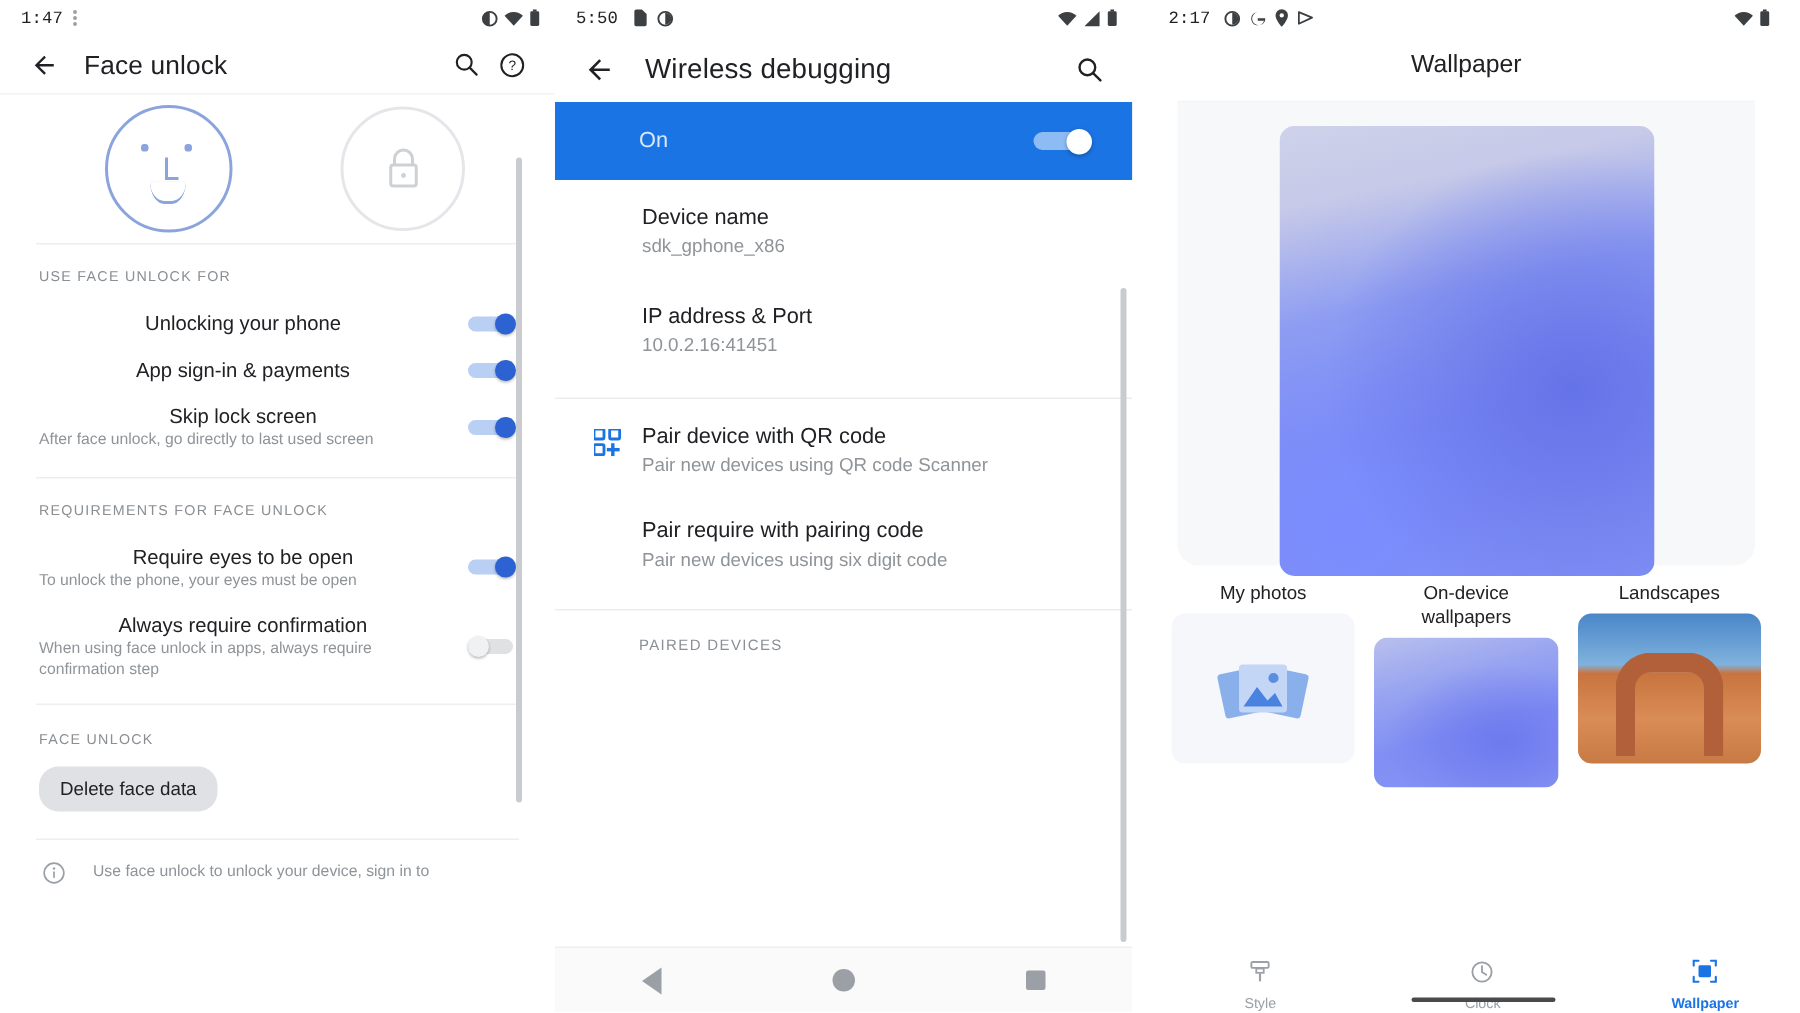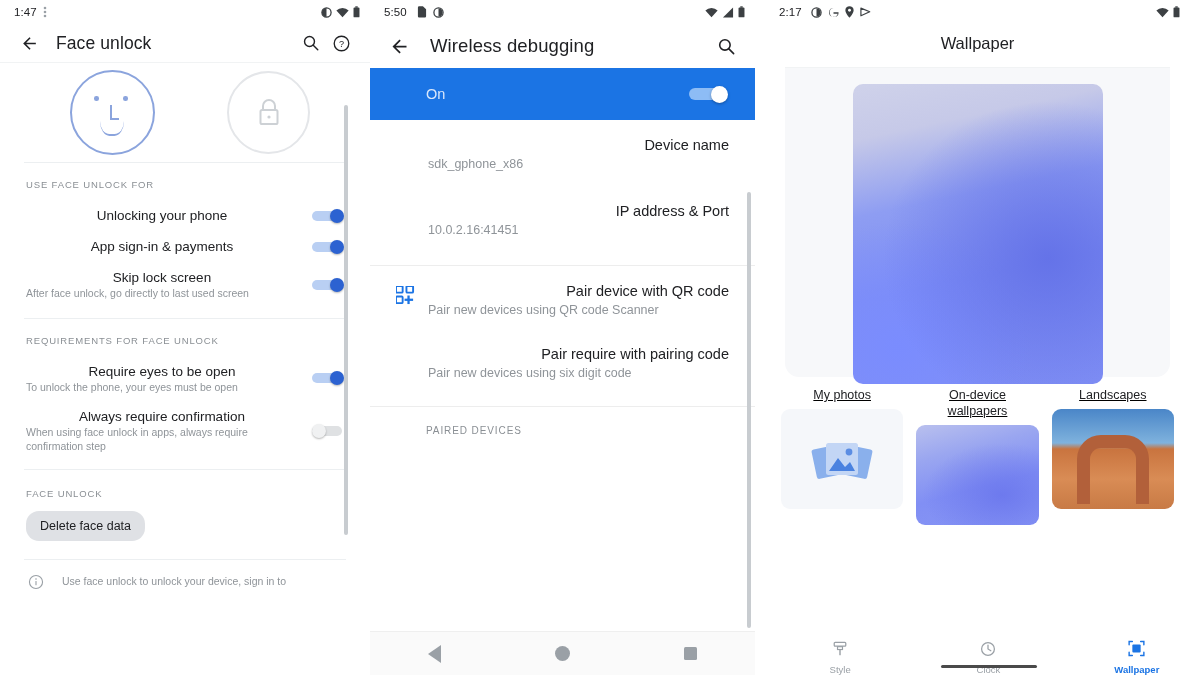--- a/index.html
+++ b/index.html
@@ -15,21 +15,21 @@
   .panel{position:relative;height:675px;background:#ffffff;overflow:hidden;flex:none;}
   .panel-1{width:370px;}
   .panel-2{width:385px;}
   .panel-3{width:445px;}
 
   
   .statusbar{height:24px;display:flex;align-items:center;
     justify-content:space-between;padding:0 10px 0 14px;box-sizing:border-box;}
   .sb-left{display:flex;align-items:center;gap:6px;}
   .sb-right{display:flex;align-items:center;gap:4px;}
-  .sb-time{font-size:11.5px;color:#202124;letter-spacing:.1px;}
+  .sb-time{font-size:11.5px;color:#202124;letter-spacing:.1px;font-family:Liberation Mono, monospace;}
   .sb-ico{display:inline-flex;align-items:center;justify-content:center;}
   .sb-ico svg{display:block;}
 
   
   .appbar{height:38px;display:flex;align-items:center;padding:0 14px;box-sizing:border-box;}
   .appbar-title{font-size:17.5px;color:#202124;font-weight:400;letter-spacing:.1px;}
   .appbar .spacer{flex:1;}
   .icon-btn{width:30px;height:30px;display:flex;align-items:center;
     justify-content:center;cursor:pointer;flex:none;}
   .icon-btn svg{display:block;}
@@ -82,21 +82,21 @@
   .hl-bar .lbl{flex:1;color:#d9e7fb;font-size:14.5px;}
   .sw-lg{width:40px;height:16px;position:relative;flex:none;}
   .sw-lg .track{position:absolute;left:0;top:2px;width:36px;height:12px;border-radius:7px;
     background:#8dbcf5;}
   .sw-lg .thumb{position:absolute;top:0;left:22px;width:17px;height:17px;border-radius:50%;
     background:#ffffff;box-shadow:0 1px 3px rgba(0,0,0,.3);}
 
   .p2row{display:flex;align-items:flex-start;padding:12px 26px 12px 26px;cursor:pointer;}
   .p2row .lead{width:32px;flex:none;padding-top:4px;display:flex;justify-content:flex-start;}
   .p2row .body{flex:1;min-width:0;}
-  .p2-title{font-size:14.5px;color:#202124;line-height:19px;text-align:right;}
+  .p2-title{font-size:14.5px;color:#202124;line-height:19px;}
   .p2-sub{font-size:12.5px;color:#8f9499;line-height:17px;margin-top:1px;}
   .p2-divider{height:1px;background:#ededed;}
   .p2-label{font-size:10px;letter-spacing:.9px;color:#8a8f94;text-transform:uppercase;
     padding:18px 26px 10px 56px;}
 
   .navbar{position:absolute;left:0;bottom:0;width:100%;height:44px;background:#fafafa;
     display:flex;align-items:center;justify-content:space-around;
     border-top:1px solid #efefef;box-sizing:border-box;}
   .navbar .nb{width:48px;height:30px;display:flex;align-items:center;justify-content:center;cursor:pointer;}
   .nb-back{width:0;height:0;border-top:9px solid transparent;border-bottom:9px solid transparent;
@@ -112,21 +112,21 @@
   .preview-wrap{margin:0 30px;height:310px;background:#f7f8fa;border-top:1px solid #f1f3f4;
     border-radius:0 0 14px 14px;display:flex;align-items:flex-start;justify-content:center;
     padding-top:16px;box-sizing:border-box;}
   .preview{width:250px;height:300px;border-radius:10px;
     background:
       radial-gradient(120% 95% at 78% 58%, rgba(96,110,230,.85) 0%, rgba(96,110,230,0) 55%),
       radial-gradient(90% 70% at 18% 88%, rgba(122,140,255,.95) 0%, rgba(122,140,255,0) 60%),
       linear-gradient(168deg,#cfd2ea 0%,#c6c9e8 16%,#8e9df2 38%,#7e8ef4 62%,#8190f5 100%);
   }
   .cat-grid{display:flex;padding:10px 26px 0;gap:13px;}
-  .cat{flex:1;min-width:0;text-decoration:underline;}
+  .cat{flex:1;min-width:0;}
   .cat-name{font-size:12.5px;color:#202124;text-align:center;line-height:16px;
     margin-bottom:6px;white-space:pre-line;}
   .thumb{width:100%;height:100px;border-radius:9px;overflow:hidden;position:relative;cursor:pointer;}
   .cat-grid2{display:flex;padding:6px 26px 0;gap:13px;}
   .thumb-sm{width:100%;height:28px;border-radius:9px 9px 0 0;overflow:hidden;position:relative;cursor:pointer;}
 
   .th-photos{background:#f5f7fa;display:flex;align-items:center;justify-content:center;}
   .th-ondevice{background:
       radial-gradient(110% 90% at 70% 70%, rgba(104,116,236,.8) 0%, rgba(104,116,236,0) 58%),
       linear-gradient(165deg,#b9c0ee 0%,#9aa6f0 28%,#818ff4 60%,#8795f5 100%);}

